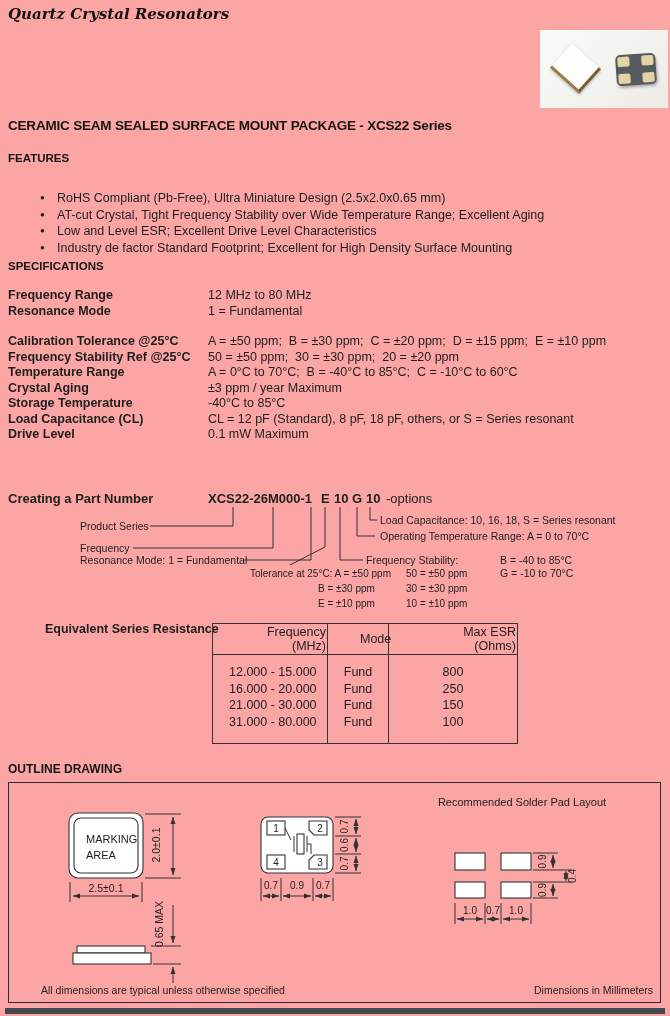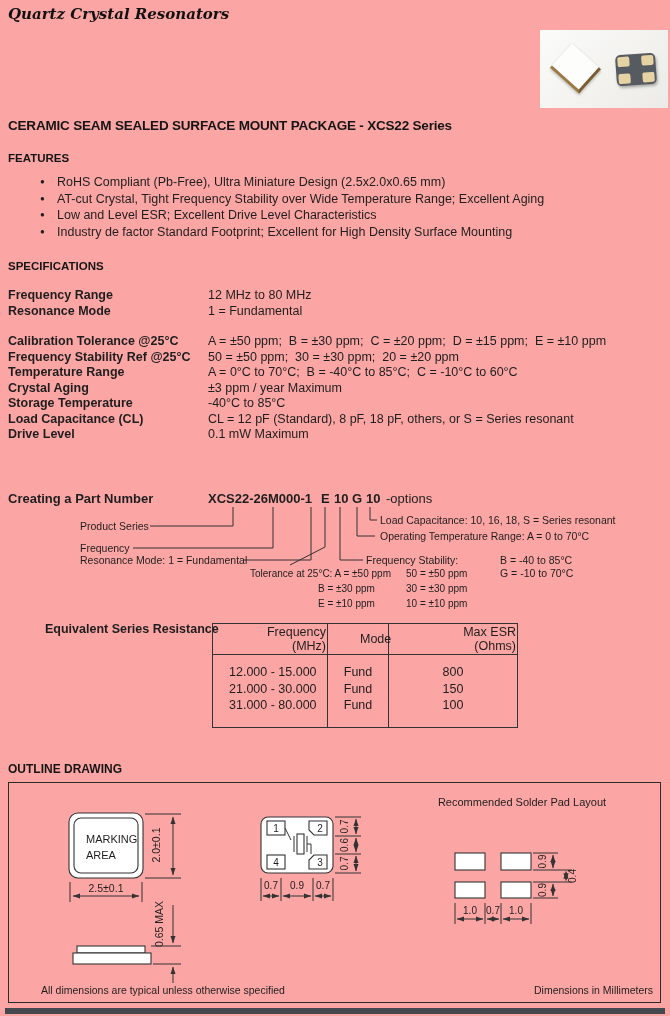--- a/index.html
+++ b/index.html
@@ -13,21 +13,21 @@
             transform:rotate(42deg);border-right:3px solid #7a5c33;border-bottom:3px solid #9c7a45;
             box-shadow:1px 1px 3px rgba(0,0,0,.25);}
   .chip-bottom{position:absolute;left:76px;top:24px;width:40px;height:31px;background:#565a61;
                border-radius:5px;transform:rotate(-4deg);box-shadow:1px 2px 3px rgba(0,0,0,.3);}
   .chip-pad{position:absolute;width:12px;height:10px;background:#e6d3a3;border-radius:2px;}
   .cp1{left:2px;top:2px;} .cp2{right:2px;top:2px;} .cp3{left:2px;bottom:2px;} .cp4{right:2px;bottom:2px;}
   .main-title{position:absolute;left:8px;top:118px;margin:0;font-size:13.5px;font-weight:bold;
               letter-spacing:-0.2px;color:#151515;}
   .sec{position:absolute;left:8px;margin:0;font-size:11.5px;font-weight:bold;color:#151515;}
   .features-h{top:152px;} .specs-h{top:260px;} .outline-h{top:762px;font-size:12px;}
-  .features{position:absolute;left:40px;top:174px;margin:0;padding:0;width:620px;}
+  .features{position:absolute;left:40px;top:190px;margin:0;padding:0;width:620px;}
   .features li{list-style:none;position:relative;padding-left:17px;font-size:12.5px;
                line-height:16.5px;white-space:nowrap;}
   .features li::before{content:"●";position:absolute;left:0;top:0;font-size:8px;line-height:16.5px;}
   .specs{position:absolute;left:8px;top:288px;width:660px;}
   .spec-row{display:flex;font-size:12.5px;line-height:15.5px;white-space:pre;}
   .spec-label{display:inline-block;width:200px;font-weight:bold;flex:0 0 200px;}
   .spec-gap{height:15px;}
   .pn-svg{position:absolute;left:0;top:485px;}
   .esr-h{position:absolute;left:8px;top:622px;font-size:12.5px;font-weight:bold;margin-left:37px;}
   .esr{position:absolute;left:212px;top:623px;width:305px;border-collapse:collapse;
@@ -135,20 +135,25 @@
         <th>Frequency (MHz)</th>
         <th>Mode</th>
         <th>Max ESR (Ohms)</th>
       </tr>
     </thead>
     <tbody>
       <tr>
         <td class="freq">12.000 - 15.000</td>
         <td>Fund</td>
         <td>800</td>
+      </tr>
+      <tr>
+        <td class="freq">16.000 - 20.000</td>
+        <td>Fund</td>
+        <td>250</td>
       </tr>
       <tr>
         <td class="freq">21.000 - 30.000</td>
         <td>Fund</td>
         <td>150</td>
       </tr>
       <tr>
         <td class="freq">31.000 - 80.000</td>
         <td>Fund</td>
         <td>100</td>

